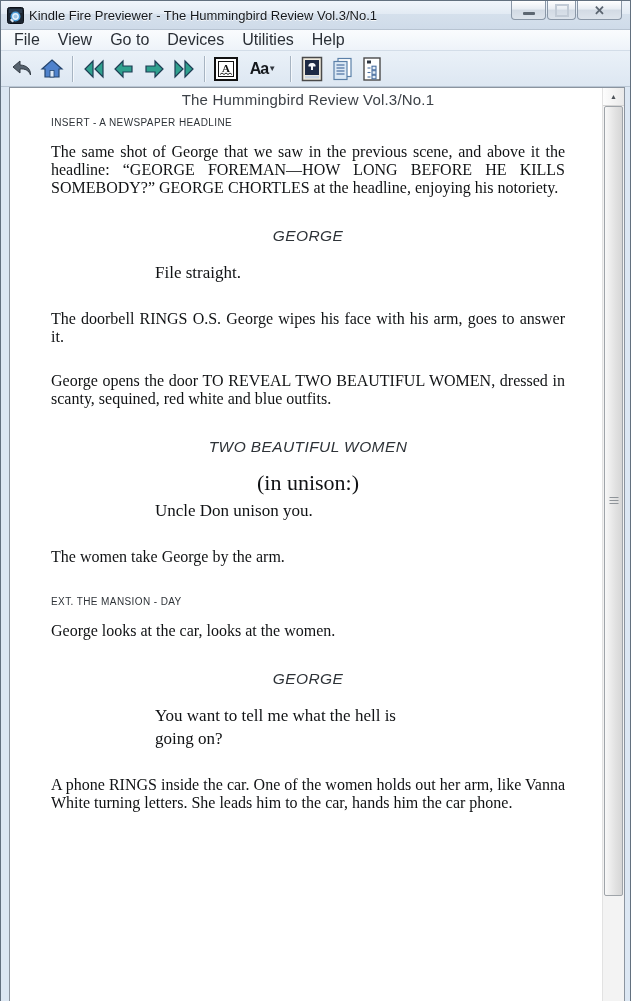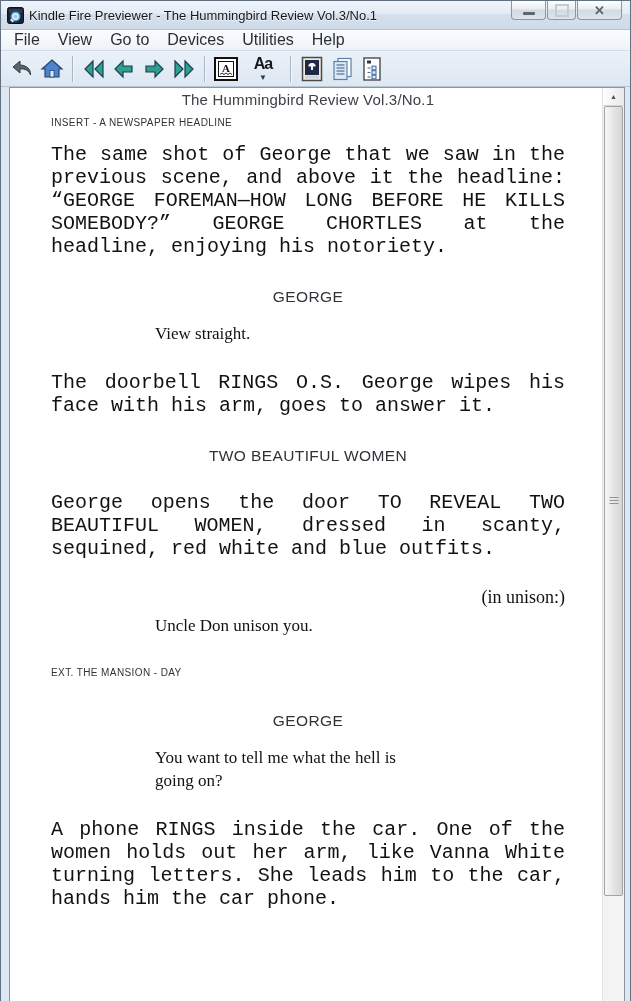--- a/index.html
+++ b/index.html
@@ -67,21 +67,21 @@
   .tb-btn{
     width:30px;height:30px;display:flex;align-items:center;justify-content:center;
     border-radius:3px;cursor:default;flex:0 0 auto;
   }
   .tb-sep{
     width:1px;height:26px;background:#a7b4c2;
     border-right:1px solid #f4f8fc;
     margin:0 5px;flex:0 0 auto;
   }
   .font-btn{
-    width:44px;display:flex;align-items:center;justify-content:center;flex-direction:column;
+    width:44px;display:flex;align-items:center;justify-content:center;
   }
   .font-label{font-size:16px;font-weight:bold;color:#15181c;letter-spacing:-1px;}
   .caret{font-size:8px;color:#30363d;}
   
   .content-wrap{
     position:relative;
     margin:0 5px 0 8px;
     height:917px;
     background:#ffffff;
     border:1px solid #8b949f;
@@ -99,33 +99,34 @@
   }
   .blk{color:#101214;}
   .blk:first-child{margin-top:0;}
   .blk{margin-top:26px;}
   .scene{
     font-family:"Liberation Sans",sans-serif;
     font-size:10px;font-weight:400;color:#2e3338;
     letter-spacing:.4px;white-space:pre-wrap;line-height:19px;
   }
   .action{
-    font-family:Liberation Mono, monospace;
-    font-size:20px;line-height:23px;text-align:justify;
+    font-family:Liberation Serif, serif;
+    font-size:16px;line-height:18px;text-align:justify;
   }
   .scene + .action{margin-top:11px;}
   .character{
     font-family:"Liberation Sans",sans-serif;
     font-size:15.5px;font-weight:400;color:#2e3338;
     letter-spacing:.4px;text-align:center;line-height:19px;
     margin-top:29px;
+    font-style:italic;
   }
   .parenthetical{
     font-family:"Liberation Serif",serif;
-    font-size:18px;text-align:right;line-height:23px;
+    font-size:22px;text-align:center;line-height:23px;
   }
   .character + .parenthetical{margin-top:15px;}
   .dialogue{
     font-family:"Liberation Serif",serif;
     font-size:17px;line-height:23px;
     margin-left:104px;max-width:280px;
   }
   .character + .dialogue{margin-top:16px;}
   .parenthetical + .dialogue{margin-top:5px;}
   
@@ -297,27 +298,29 @@
       </div>
     </div>
 
   <div class="content-wrap">
     <div class="page">
       <div class="running-header">The Hummingbird Review Vol.3/No.1</div>
       <div id="blocks">
           <div class="blk scene">INSERT - A NEWSPAPER HEADLINE</div>
           <div class="blk action">The same shot of George that we saw in the previous scene, and above it the headline: “GEORGE FOREMAN—HOW LONG BEFORE HE KILLS SOMEBODY?” GEORGE CHORTLES at the headline, enjoying his notoriety.</div>
           <div class="blk character">GEORGE</div>
-          <div class="blk dialogue">View straight.</div>
+          <div class="blk dialogue">File straight.</div>
           <div class="blk action">The doorbell RINGS O.S. George wipes his face with his arm, goes to answer it.</div>
+          <div class="blk action">George opens the door TO REVEAL TWO BEAUTIFUL WOMEN, dressed in scanty, sequined, red white and blue outfits.</div>
           <div class="blk character">TWO BEAUTIFUL WOMEN</div>
-          <div class="blk action">George opens the door TO REVEAL TWO BEAUTIFUL WOMEN, dressed in scanty, sequined, red white and blue outfits.</div>
           <div class="blk parenthetical">(in unison:)</div>
           <div class="blk dialogue">Uncle Don unison you.</div>
+          <div class="blk action">The women take George by the arm.</div>
           <div class="blk scene">EXT. THE MANSION - DAY</div>
+          <div class="blk action">George looks at the car, looks at the women.</div>
           <div class="blk character">GEORGE</div>
           <div class="blk dialogue">You want to tell me what the hell is going on?</div>
           <div class="blk action">A phone RINGS inside the car. One of the women holds out her arm, like Vanna White turning letters. She leads him to the car, hands him the car phone.</div>
         </div>
     </div>
     <div class="scrollbar">
       <div class="sb-btn">▲</div>
       <div class="sb-thumb">
         <div class="grip"></div>
       </div>

